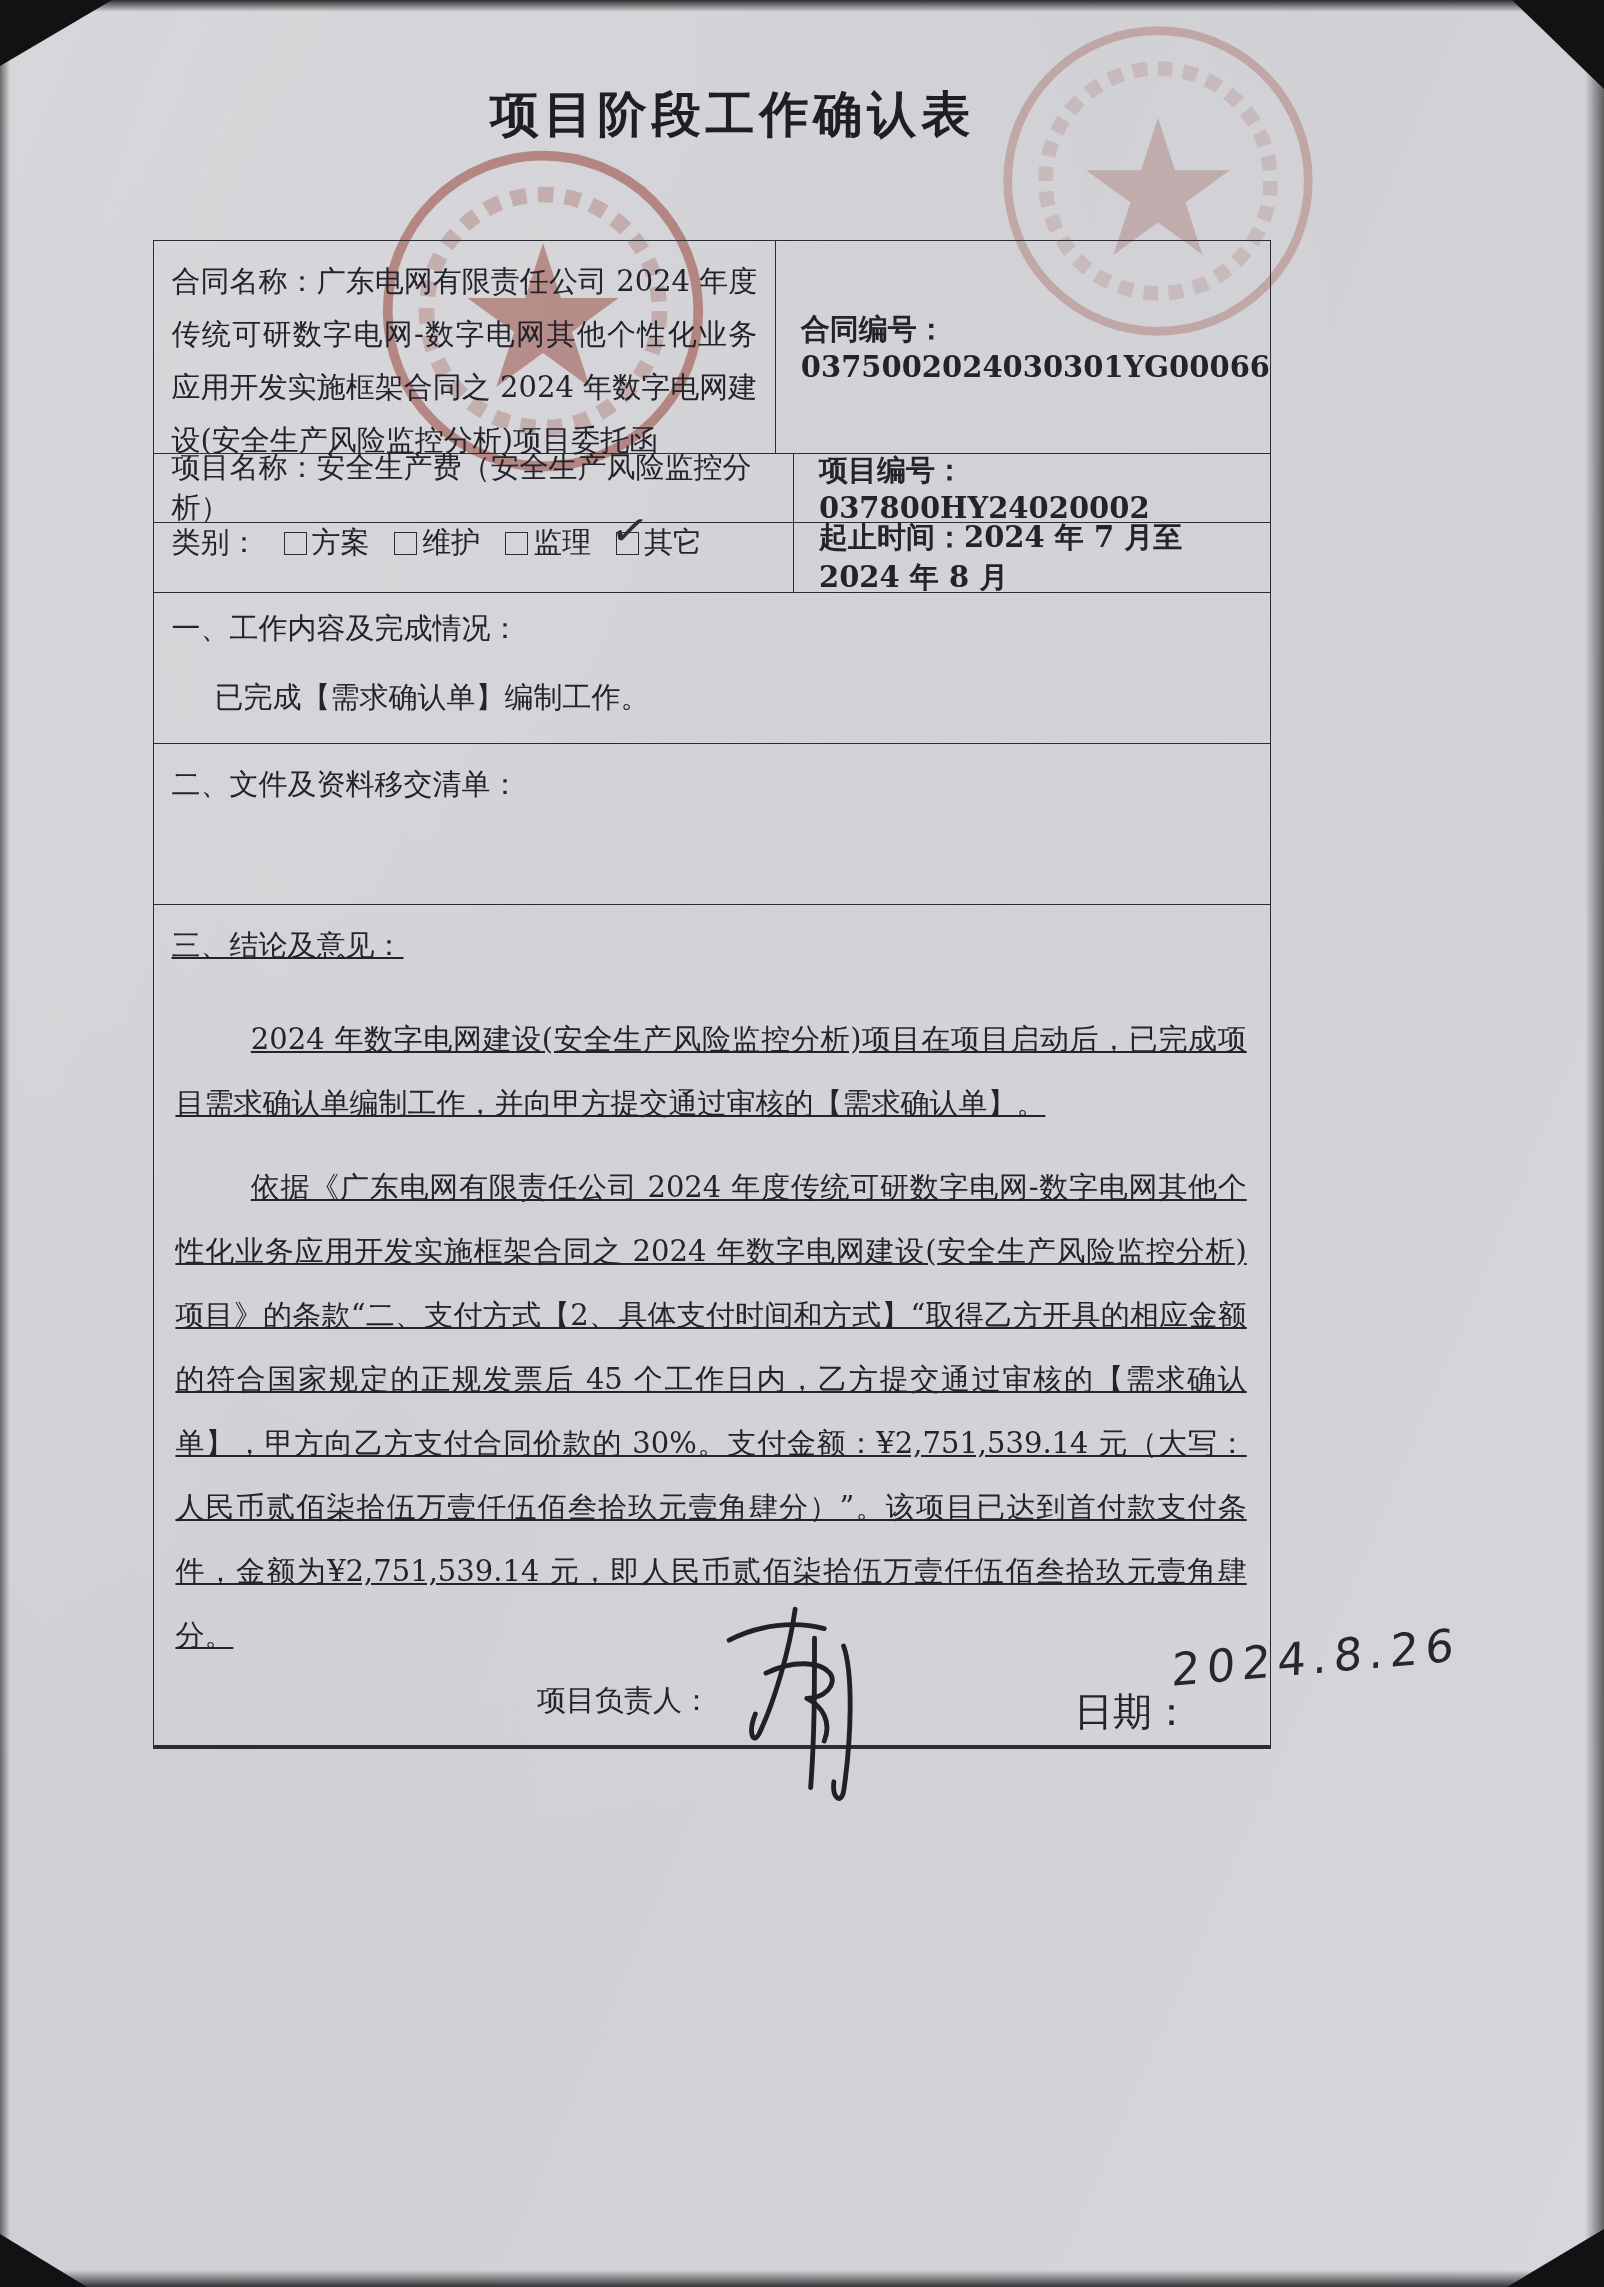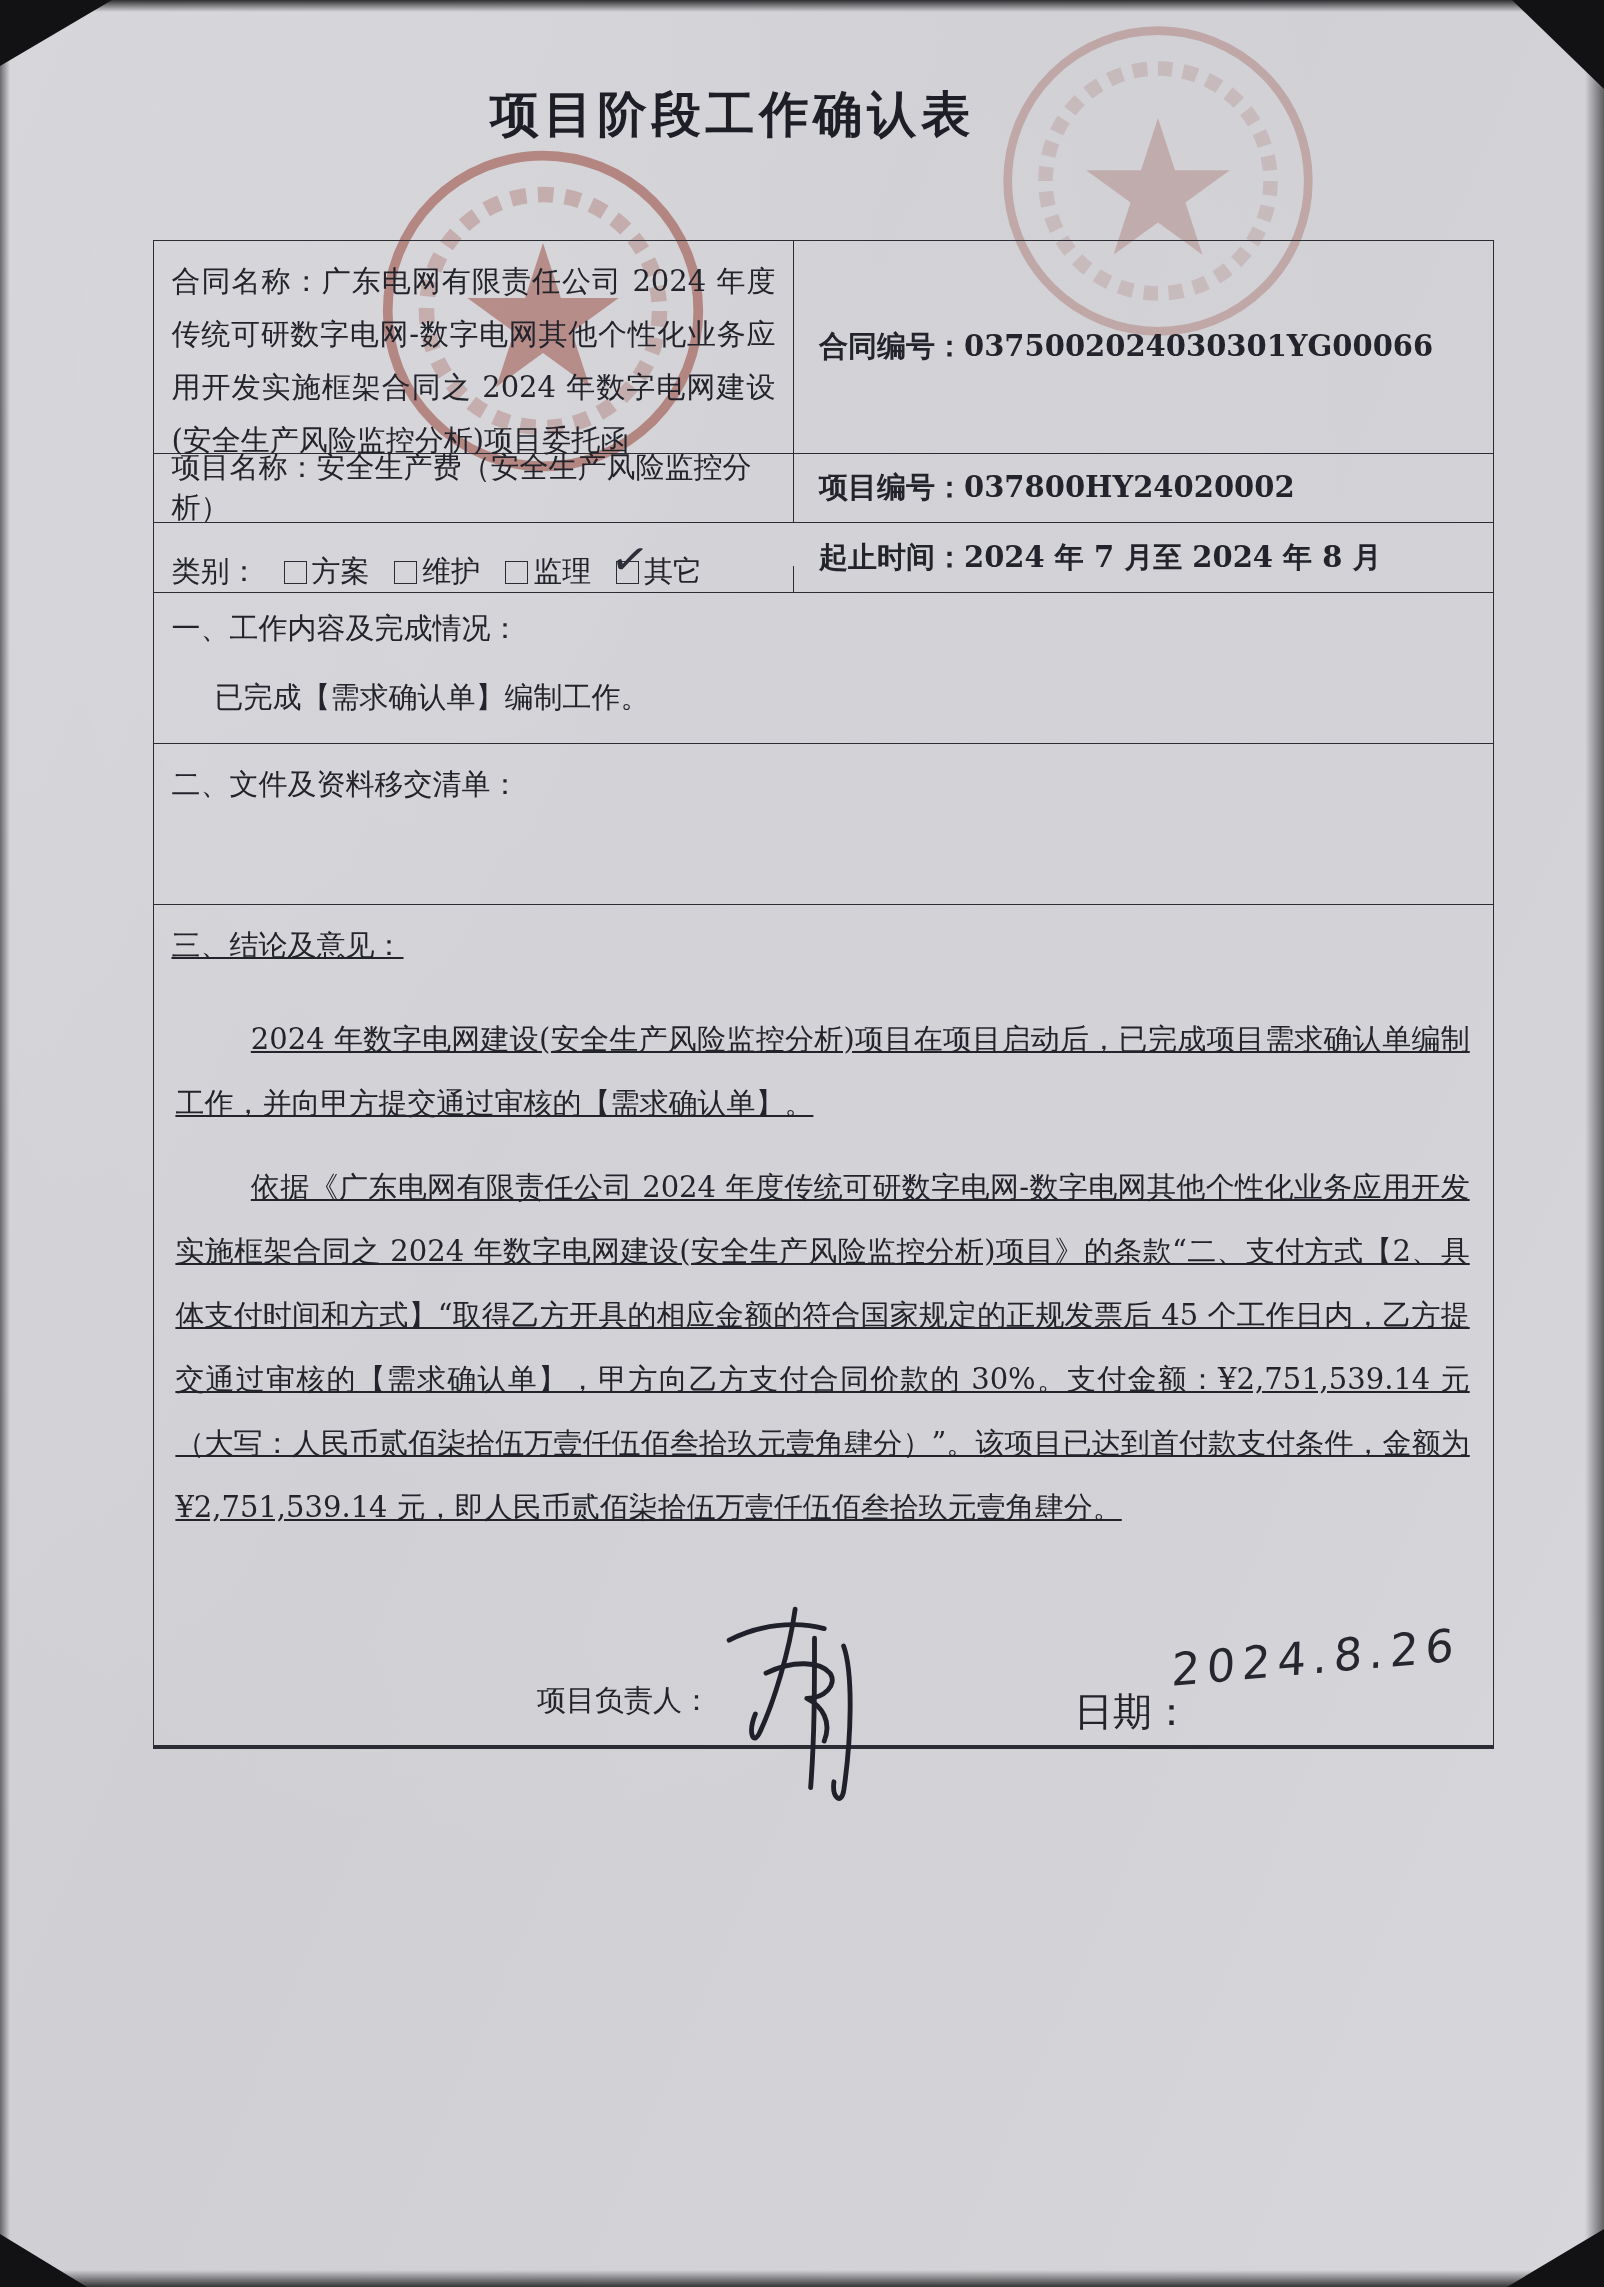--- a/index.html
+++ b/index.html
@@ -28,35 +28,35 @@
 
   .doc-title {
     position: absolute; top: 82px; left: 0; width: 1465px;
     text-align: center;
     font-family: "Liberation Sans", "DejaVu Sans", sans-serif;
     font-weight: bold; font-size: 49px; letter-spacing: 4.9px;
     color: #1e1e26;
   }
 
   .form-table {
-    position: absolute; left: 153px; top: 240px; width: 1341px;
+    position: absolute; left: 153px; top: 240px; width: 1118px;
     border: 1.9px solid #2c2c34; border-bottom-width: 4.9px;
   }
   .t-row { border-bottom: 1.9px solid #2c2c34; position: relative; }
   .t-row:last-child { border-bottom: none; }
   .split { display: flex; }
   .cell-l { width: 640px; border-right: 1.9px solid #2c2c34; }
   .cell-r { flex: 1; display: flex; align-items: center; padding-left: 25px; font-weight: bold; }
 
   .row1 { height: 213px; }
   .row1 .cell-l { padding: 13.6px 17.5px 0 17.5px; font-size: 29px; line-height: 53px; text-align: justify; }
   .row2 { height: 69px; }
   .row2 .cell-l { display: flex; align-items: center; padding-left: 17.5px; }
   .row3 { height: 70px; }
-  .row3 .cell-l { display: flex; align-items: flex-end; padding-left: 17.5px; margin-top: 43px; }
+  .row3 .cell-l { display: flex; align-items: flex-start; padding-left: 17.5px; }
   .fs30 { font-size: 29px; }
 
   .opt { display: inline-flex; align-items: center; margin-left: 25px; position: relative; }
   .opt:first-of-type { margin-left: 17.5px; }
   .box {
     width: 23px; height: 23px; border: 1.9px solid #2c2c34;
     display: inline-block; margin-right: 4.9px; position: relative;
   }
   .check-mark {
     position: absolute; left: -5.8px; top: -25px;

